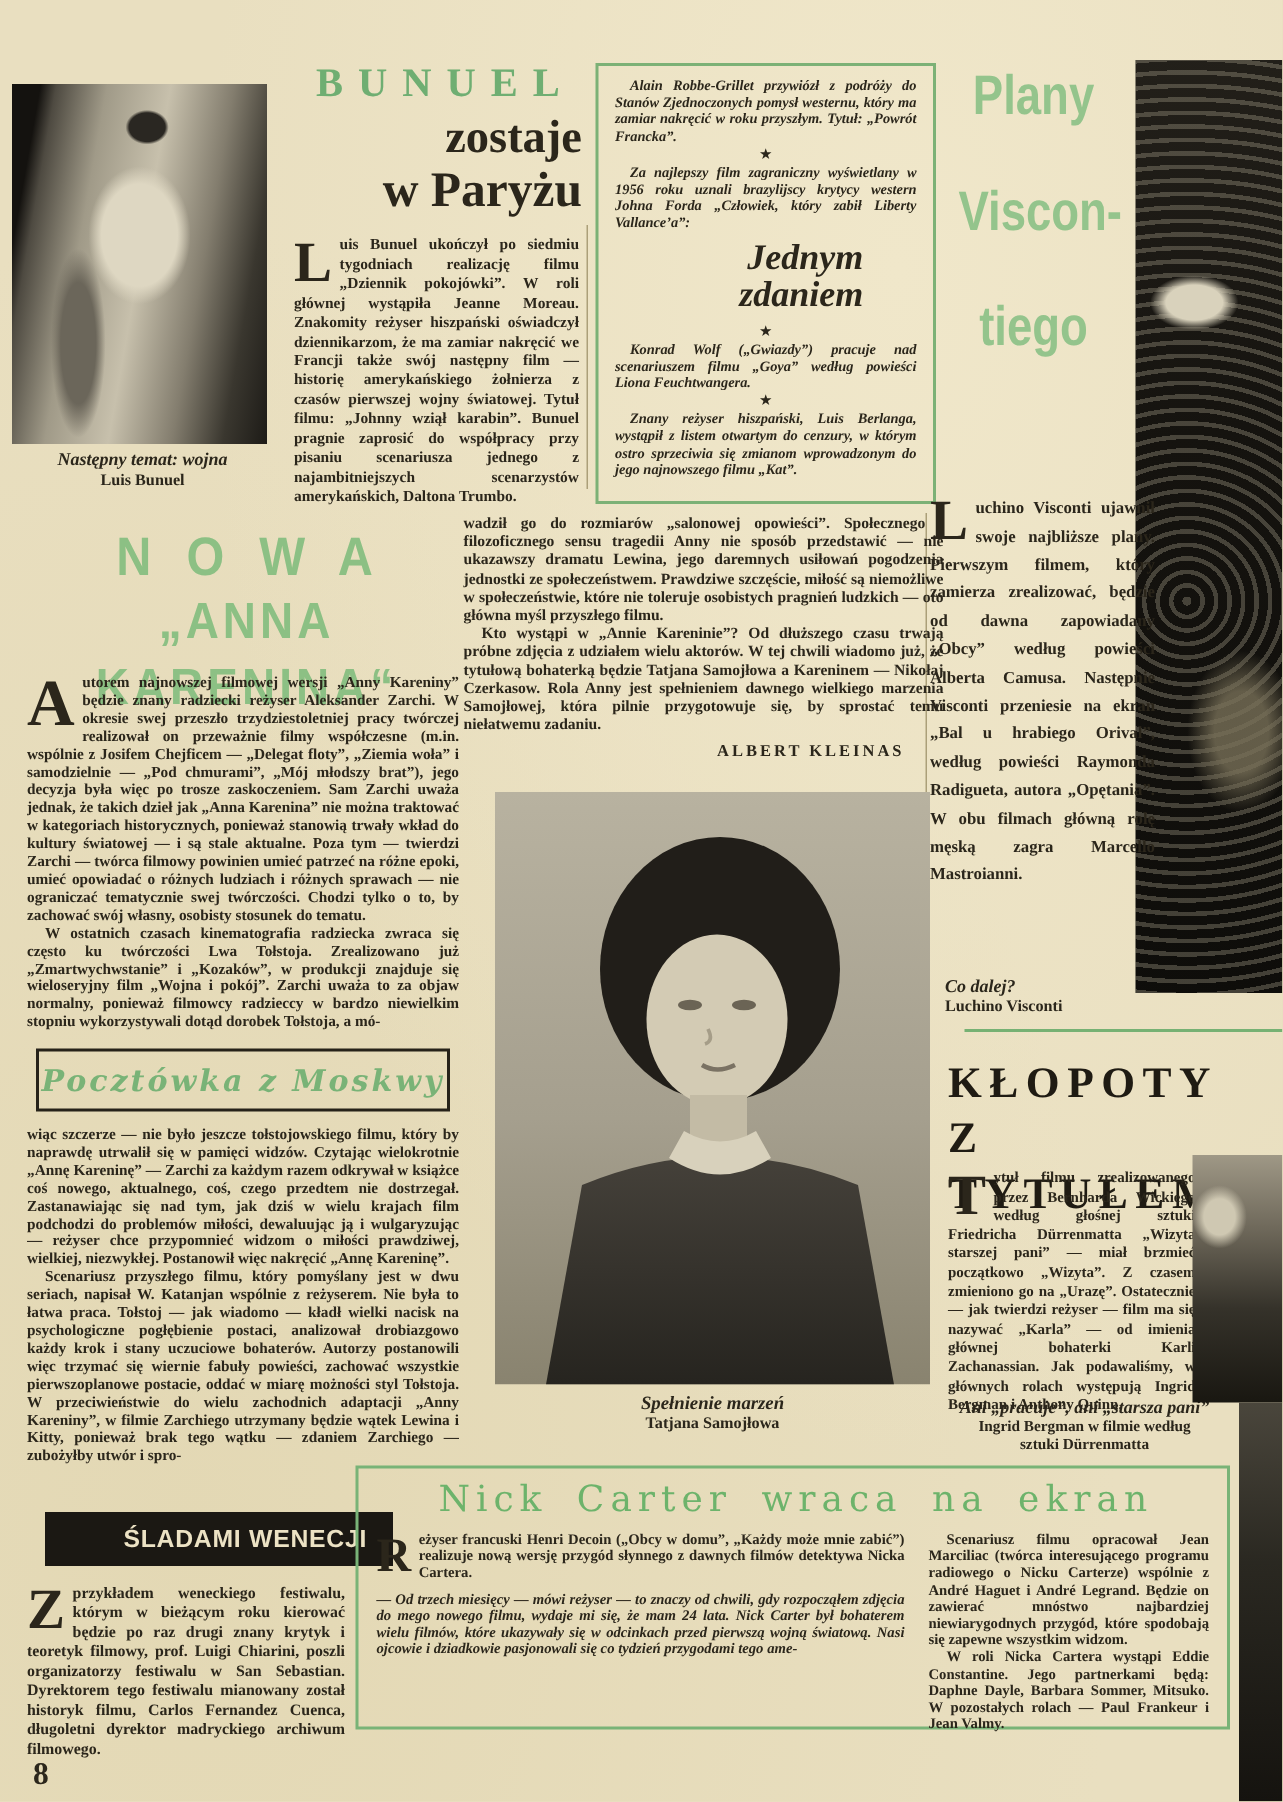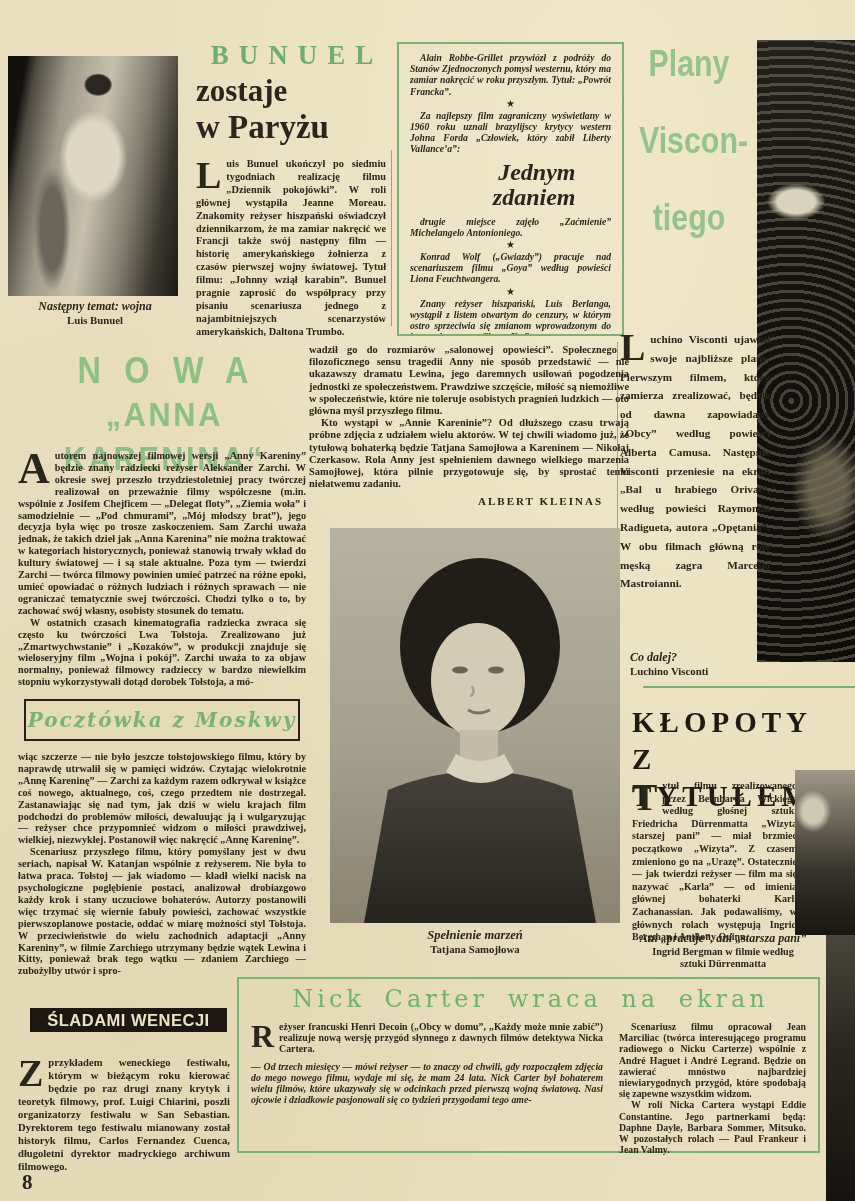--- a/index.html
+++ b/index.html
@@ -47,21 +47,21 @@
   .ind { text-indent:12px; margin:0; }
   p { margin:0; }
   .caption-line1 { font-style:italic; font-weight:bold; font-size:12px; line-height:15px; }
   .caption-line2 { font-weight:bold; font-size:10.8px; line-height:13px; }
 
   
   .cap-bunuel { left:0; top:299px; width:190px; text-align:center; }
   .bunuel-green { left:196px; top:40px; width:192px; text-align:center;
     font-weight:bold; font-size:27px; letter-spacing:10px; padding-left:10px; box-sizing:border-box;
     color:#6fae72; font-family:"Liberation Serif", serif; }
-  .bunuel-black { left:196px; top:74px; width:192px; text-align:left; font-weight:bold; }
+  .bunuel-black { left:196px; top:74px; width:192px; text-align:right; font-weight:bold; }
   .bunuel-black .l1 { font-size:31px; line-height:34px; }
   .bunuel-black .l2 { font-size:33px; line-height:38px; }
   .bunuel-body { left:196px; top:158px; width:190px; font-size:10.3px; line-height:12.9px; }
 
   
   .jz-box { left:397px; top:42px; width:227px; height:294px; border:2px solid #7cb176;
     padding:8px 11px; box-sizing:border-box; overflow:hidden; }
   .jz-item { font-style:italic; font-weight:bold; font-size:9.6px; line-height:11.2px;
     text-align:justify; text-indent:10px; }
   .jz-star { text-align:center; font-size:10px; line-height:11px; margin:1px 0; }
@@ -100,23 +100,23 @@
     letter-spacing:2px; font-family:"DejaVu Serif", serif; }
   .k-col1b { left:18px; top:751px; width:288px; font-size:10.2px; line-height:11.9px;
     max-height:240px; overflow:hidden; }
   .k-col2 { left:309px; top:344px; width:320px; font-size:10.4px; line-height:12.2px; }
   .byline { text-align:right; padding-right:26px; letter-spacing:2px; font-size:11px;
     font-weight:bold; margin-top:5px; }
   .cap-center { left:330px; top:928px; width:290px; text-align:center; }
   .cap-center .caption-line1 { font-size:12.5px; }
 
   
-  .wenecja-box { left:30px; top:1008px; width:197px; height:24px; background:#1b1813;
+  .wenecja-box { left:30px; top:1008px; width:197px; height:36px; background:#1b1813;
     color:#ece2c4; display:flex; align-items:center; justify-content:center;
-    font-family:"Liberation Sans", sans-serif; font-weight:bold; font-size:16.5px; letter-spacing:0.5px; }
+    font-family:"Liberation Sans", sans-serif; font-weight:bold; font-size:16.5px; letter-spacing:0.5px;padding-left:35px; }
   .wenecja-body { left:18px; top:1056px; width:212px; font-size:10.6px; line-height:13px; }
   .pagenum { left:22px; top:1170px; font-size:21px; font-weight:bold; }
 
   
   .nick-box { left:237px; top:977px; width:583px; height:176px; border:2px solid #79b377;
     box-sizing:border-box; padding:5px 12px 6px; }
   .nick-title { text-align:center; color:#6db36b; font-weight:normal; font-size:24px;
     letter-spacing:4px; padding-left:4px; word-spacing:8px; margin:1px 0 8px;
     font-family:"DejaVu Serif", serif; }
   .nick-cols { display:flex; gap:16px; }
@@ -150,23 +150,22 @@
     <div class="l1">zostaje</div>
     <div class="l2">w Paryżu</div>
   </div>
   <div class="abs bunuel-body body-text">
     <p><span class="dc">L</span><span>uis Bunuel ukończył po siedmiu tygodniach realizację filmu „Dziennik pokojówki”. W roli głównej wystąpiła Jeanne Moreau. Znakomity reżyser hiszpański oświadczył dziennikarzom, że ma zamiar nakręcić we Francji także swój następny film — historię amerykańskiego żołnierza z czasów pierwszej wojny światowej. Tytuł filmu: „Johnny wziął karabin”. Bunuel pragnie zaprosić do współpracy przy pisaniu scenariusza jednego z najambitniejszych scenarzystów amerykańskich, Daltona Trumbo.</span></p>
   </div>
 
   <div class="abs jz-box">
     <p class="jz-item">Alain Robbe-Grillet przywiózł z podróży do Stanów Zjednoczonych pomysł westernu, który ma zamiar nakręcić w roku przyszłym. Tytuł: „Powrót Francka”.</p>
     <div class="jz-star">★</div>
-    <p class="jz-item">Za najlepszy film zagraniczny wyświetlany w 1960 roku uznali brazylijscy krytycy western Johna Forda „Człowiek, który zabił Liberty Vallance’a”:</p>
+    <p class="jz-item">Za najlepszy film zagraniczny wyświetlany w 1956 roku uznali brazylijscy krytycy western Johna Forda „Człowiek, który zabił Liberty Vallance’a”:</p>
     <div class="jz-title">Jednym zdaniem</div>
-    <p class="jz-item">drugie miejsce zajęło „Zaćmienie” Michelangelo Antonioniego.</p>
     <div class="jz-star">★</div>
     <p class="jz-item">Konrad Wolf („Gwiazdy”) pracuje nad scenariuszem filmu „Goya” według powieści Liona Feuchtwangera.</p>
     <div class="jz-star">★</div>
     <p class="jz-item">Znany reżyser hiszpański, Luis Berlanga, wystąpił z listem otwartym do cenzury, w którym ostro sprzeciwia się zmianom wprowadzonym do jego najnowszego filmu „Kat”.</p>
   </div>
 
   <div class="abs plany">
     <div>Plany</div>
     <div>Viscon-</div>
     <div>tiego</div>

